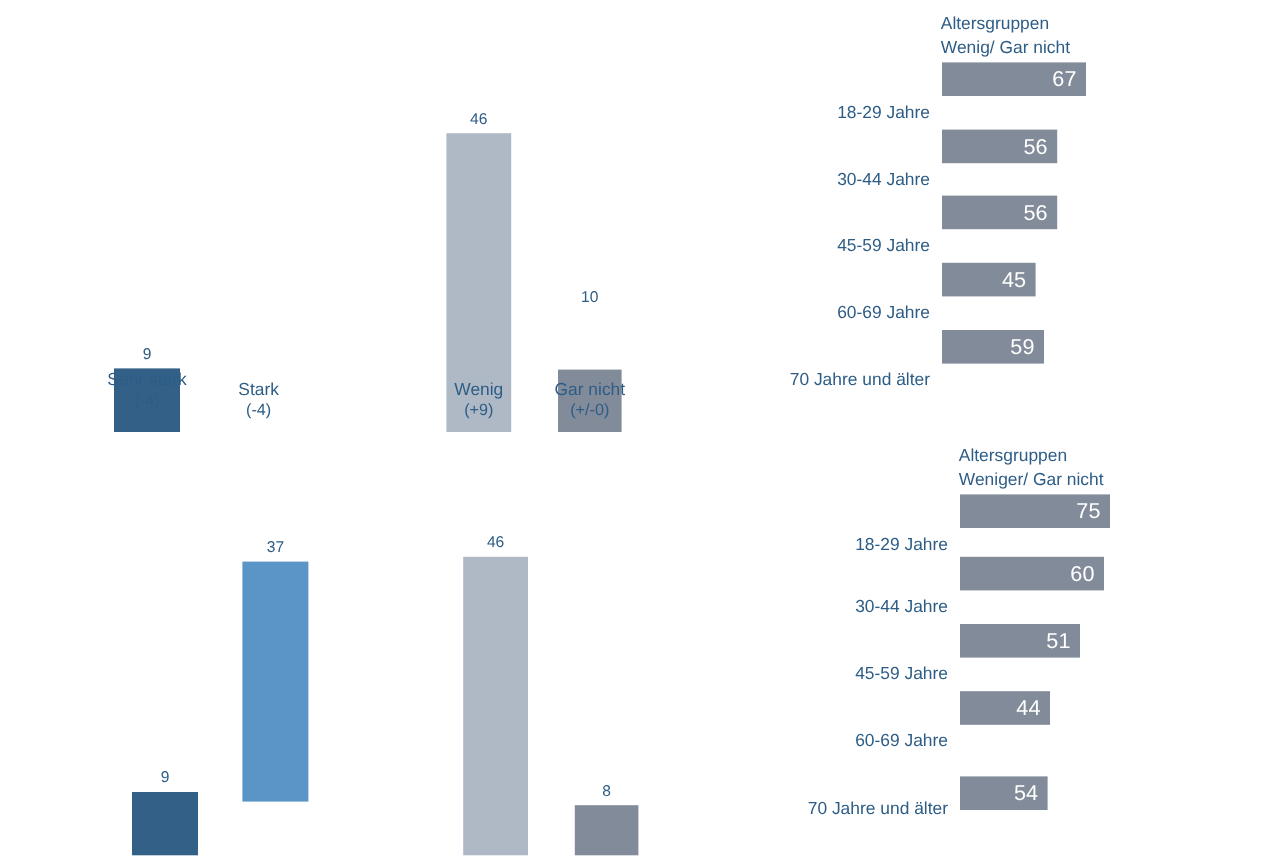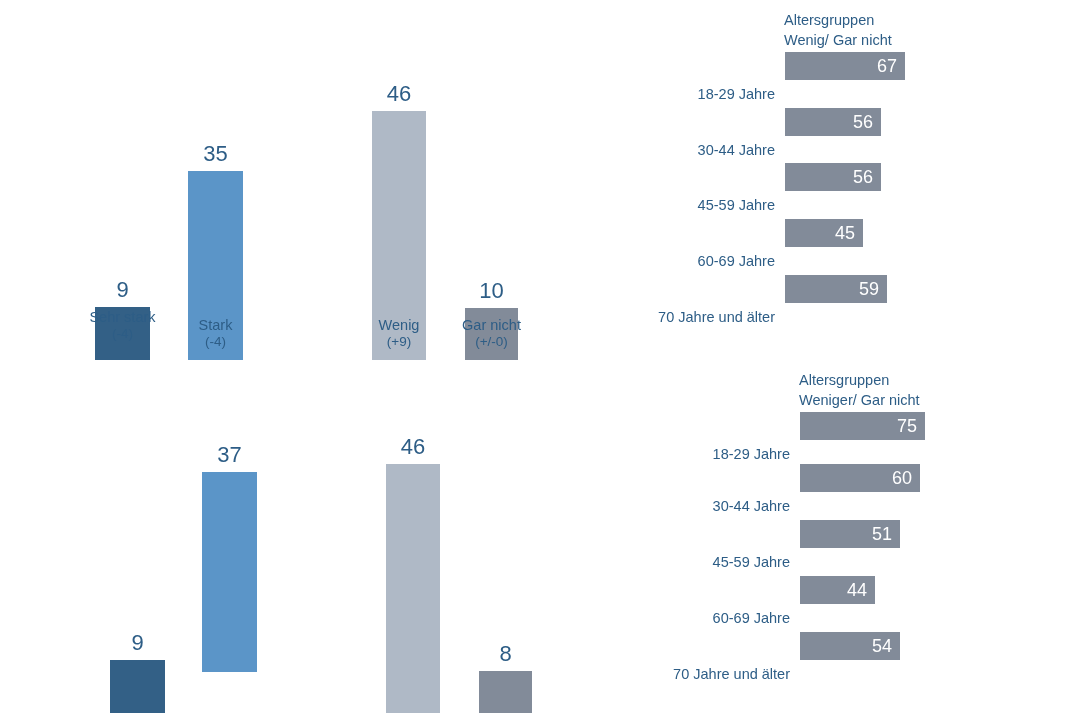--- a/index.html
+++ b/index.html
@@ -20,21 +20,21 @@
   .vbar-chart { position: absolute; }
   .vbar-col {
     position: absolute;
     bottom: 0;
     display: flex;
     flex-direction: column;
     align-items: center;
     justify-content: flex-end;
   }
   .vbar-value {
-    font-size: 22px;
+    font-size: 13px;
     color: #2d5d86;
     line-height: 1;
     margin-bottom: 6px;
     letter-spacing: 0px;
   }
   .vbar-rect {
     width: 100%;
     display: block;
   }
   .vbar-labels {
@@ -105,39 +105,35 @@
 
   <div class="vbar-col" style="left:95px; width:55px; height:310px;">
     <div class="vbar-value">9</div>
     <div class="vbar-rect" style="height:53px; background:#336086;"></div>
   </div>
   <div class="vbar-labels" style="left:85px; top:308px; width:75px;">
     <span class="vbar-cat">Sehr stark</span>
     <span class="vbar-delta">(-4)</span>
   </div>
 
-  <div class="vbar-col" style="left:188px; width:55px; height:310px;">
-    <div class="vbar-value">35</div>
-    <div class="vbar-rect" style="height:189px; background:#5b95c8;"></div>
-  </div>
   <div class="vbar-labels" style="left:178px; top:316px; width:75px;">
     <span class="vbar-cat">Stark</span>
     <span class="vbar-delta">(-4)</span>
   </div>
 
   <div class="vbar-col" style="left:372px; width:54px; height:310px;">
     <div class="vbar-value">46</div>
     <div class="vbar-rect" style="height:249px; background:#afb9c6;"></div>
   </div>
   <div class="vbar-labels" style="left:362px; top:316px; width:74px;">
     <span class="vbar-cat">Wenig</span>
     <span class="vbar-delta">(+9)</span>
   </div>
 
-  <div class="vbar-col" style="left:465px; width:53px; height:310px;">
+  <div class="vbar-col" style="left:465px; width:53px; height:310px;gap:48px;">
     <div class="vbar-value">10</div>
     <div class="vbar-rect" style="height:52px; background:#828b99;"></div>
   </div>
   <div class="vbar-labels" style="left:454px; top:316px; width:75px;">
     <span class="vbar-cat">Gar nicht</span>
     <span class="vbar-delta">(+/-0)</span>
   </div>
 </div>
 
 <div class="age-panel" style="left:0px; top:0px; width:1070px; height:320px;">
@@ -170,21 +166,21 @@
 
   <div class="age-row" style="left:785px; top:219px; width:78px;">
     <span class="age-row-label">60-69 Jahre</span>
     <div class="age-row-bar" style="width:78px;">
       <span class="age-row-value">45</span>
     </div>
   </div>
 
   <div class="age-row" style="left:785px; top:275px; width:103px;">
     <span class="age-row-label">70 Jahre und älter</span>
-    <div class="age-row-bar" style="width:102px;">
+    <div class="age-row-bar" style="width:85px;">
       <span class="age-row-value">59</span>
     </div>
   </div>
 </div>
 
 <div class="vbar-chart" style="left:0px; top:358px; width:620px; height:355px;">
 
   <div class="vbar-col" style="left:110px; width:55px; height:310px;">
     <div class="vbar-value">9</div>
     <div class="vbar-rect" style="height:53px; background:#336086;"></div>
@@ -237,17 +233,17 @@
 
   <div class="age-row" style="left:800px; top:576px; width:75px; pointer-events:auto;">
     <span class="age-row-label">60-69 Jahre</span>
     <div class="age-row-bar" style="width:75px;">
       <span class="age-row-value">44</span>
     </div>
   </div>
 
   <div class="age-row" style="left:800px; top:632px; width:92px; pointer-events:auto;">
     <span class="age-row-label">70 Jahre und älter</span>
-    <div class="age-row-bar" style="width:100px;">
+    <div class="age-row-bar" style="width:73px;margin-top:15px;">
       <span class="age-row-value">54</span>
     </div>
   </div>
 </div>
 
 </body></html>

